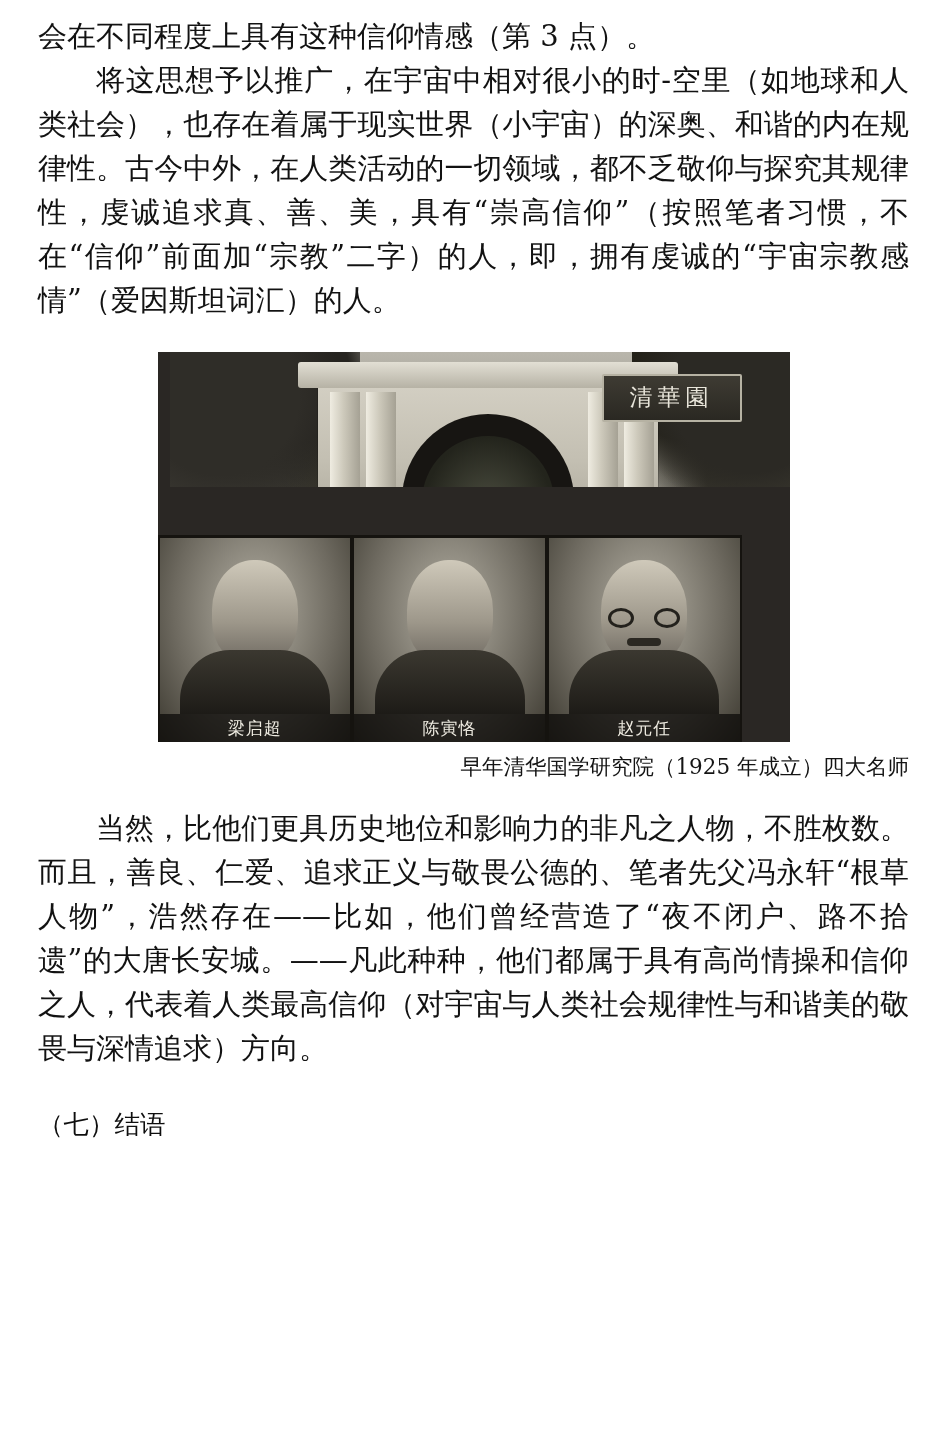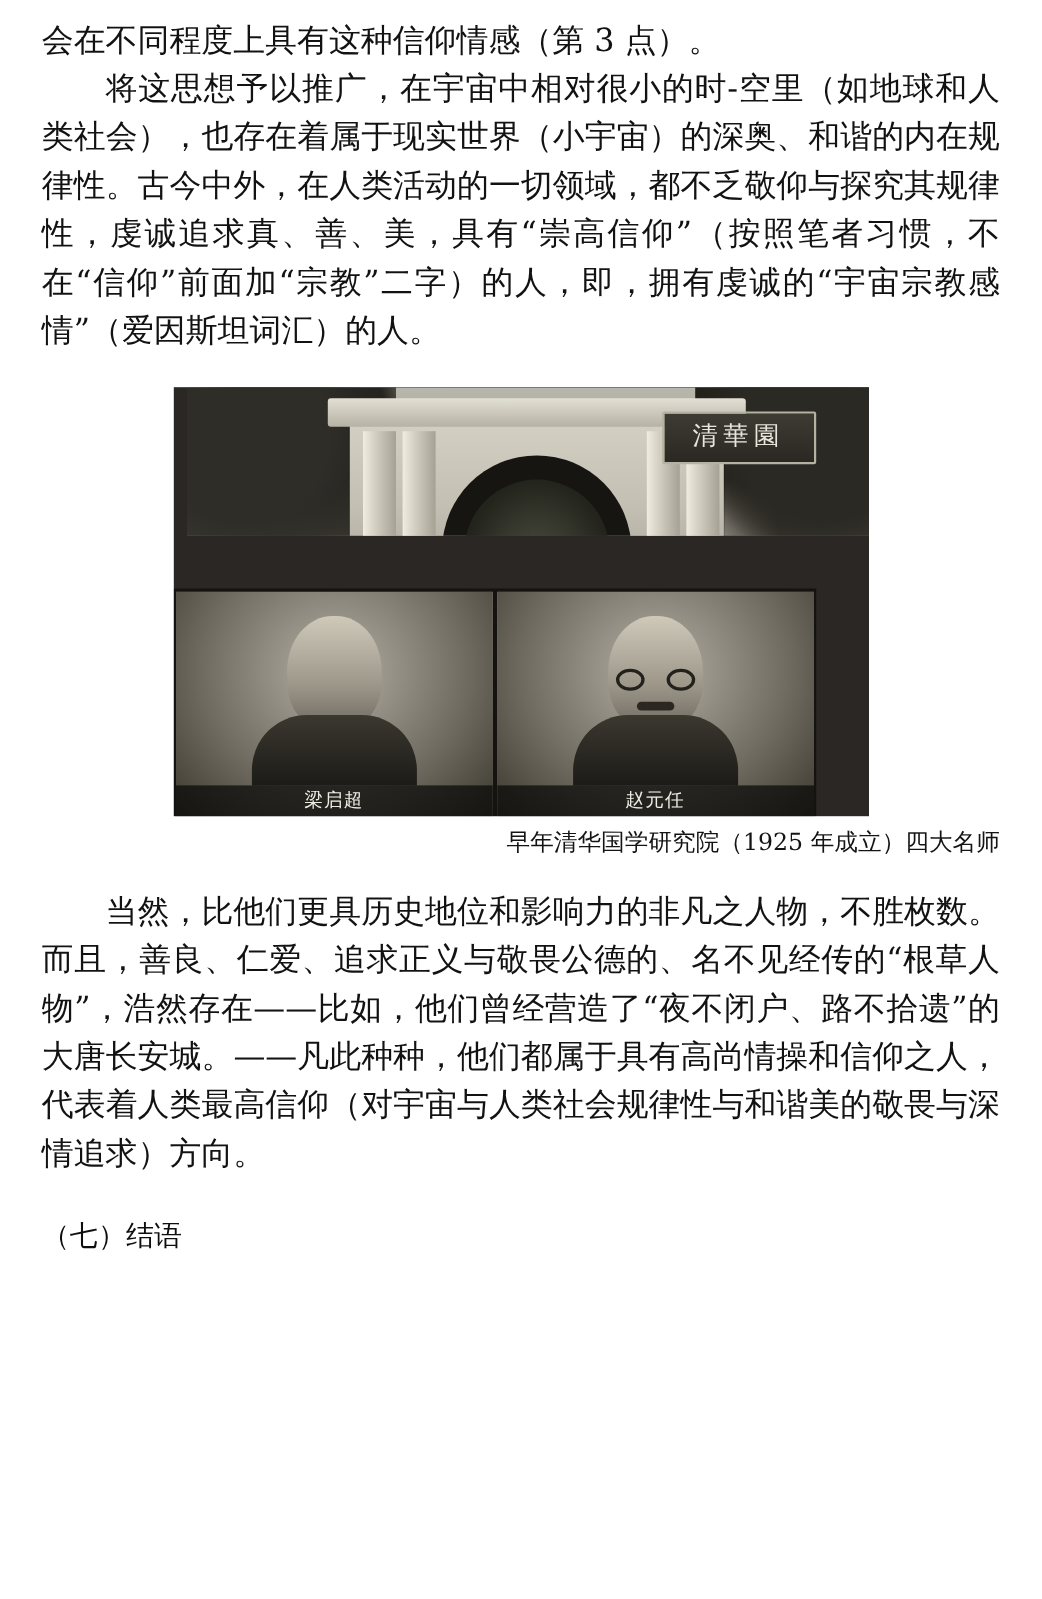--- a/index.html
+++ b/index.html
@@ -255,37 +255,43 @@
       <div class="portraits">
 
         <div class="portrait">
           <div class="bg"></div>
           <div class="head"></div>
           <div class="body"></div>
           <div class="nameplate">梁启超</div>
         </div>
 
 
+        <div class="portrait">
+          <div class="bg"></div>
+          <div class="head"></div>
+          <div class="body"></div>
+          <div class="nameplate">陈寅恪</div>
+        </div>
 
         <div class="portrait">
           <div class="bg"></div>
           <div class="head"></div>
           <div class="glasses"></div>
           <div class="mustache"></div>
           <div class="body"></div>
           <div class="nameplate">赵元任</div>
         </div>
 
       </div>
     </div>
 
     <div class="caption">早年清华国学研究院（1925 年成立）四大名师</div>
   </div>
 
   <div class="spacer-after-fig"></div>
 
 
 
-  <p class="para indent">当然，比他们更具历史地位和影响力的非凡之人物，不胜枚数。而且，善良、仁爱、追求正义与敬畏公德的、名不见经传的“根草人物”，浩然存在——比如，他们曾经营造了“夜不闭户、路不拾遗”的大唐长安城。——凡此种种，他们都属于具有高尚情操和信仰之人，代表着人类最高信仰（对宇宙与人类社会规律性与和谐美的敬畏与深情追求）方向。</p>
+  <p class="para indent">当然，比他们更具历史地位和影响力的非凡之人物，不胜枚数。而且，善良、仁爱、追求正义与敬畏公德的、笔者先父冯永轩“根草人物”，浩然存在——比如，他们曾经营造了“夜不闭户、路不拾遗”的大唐长安城。——凡此种种，他们都属于具有高尚情操和信仰之人，代表着人类最高信仰（对宇宙与人类社会规律性与和谐美的敬畏与深情追求）方向。</p>
 
   <div class="section-title">（七）结语</div>
 
 </div>
 
 </body></html>

